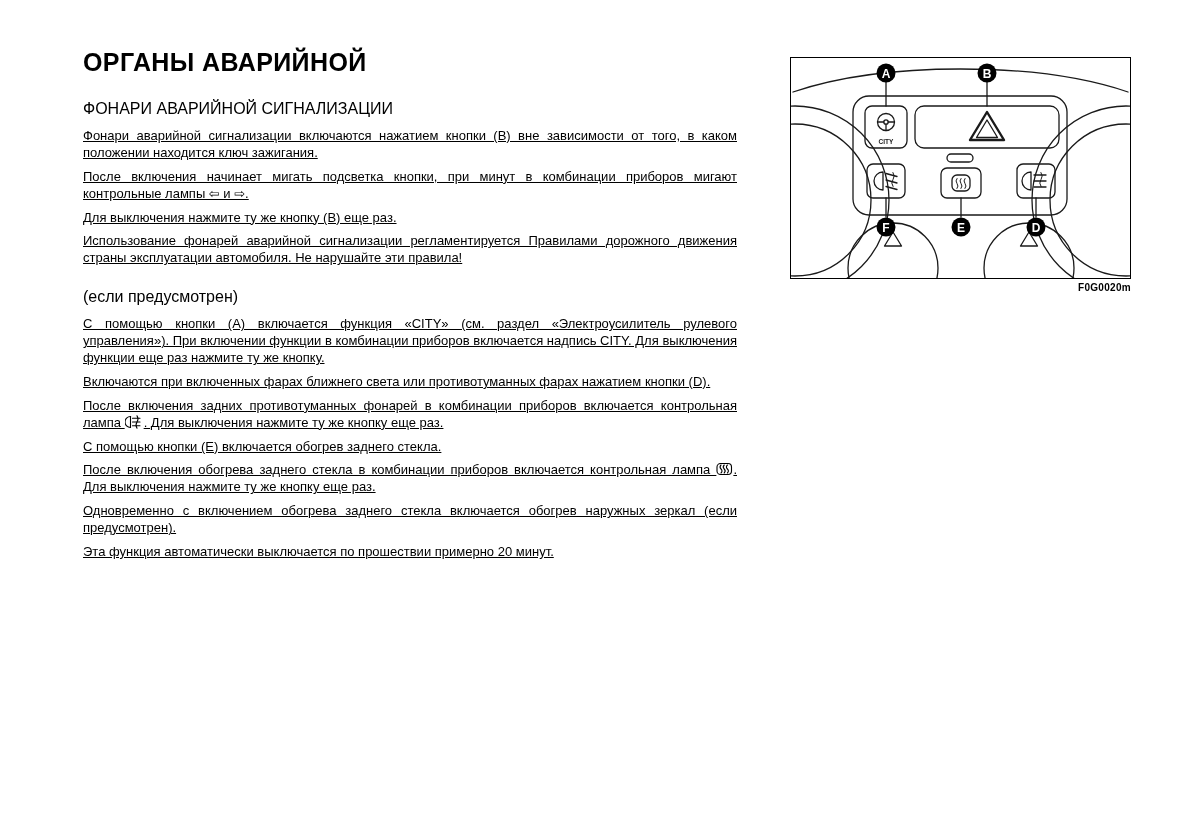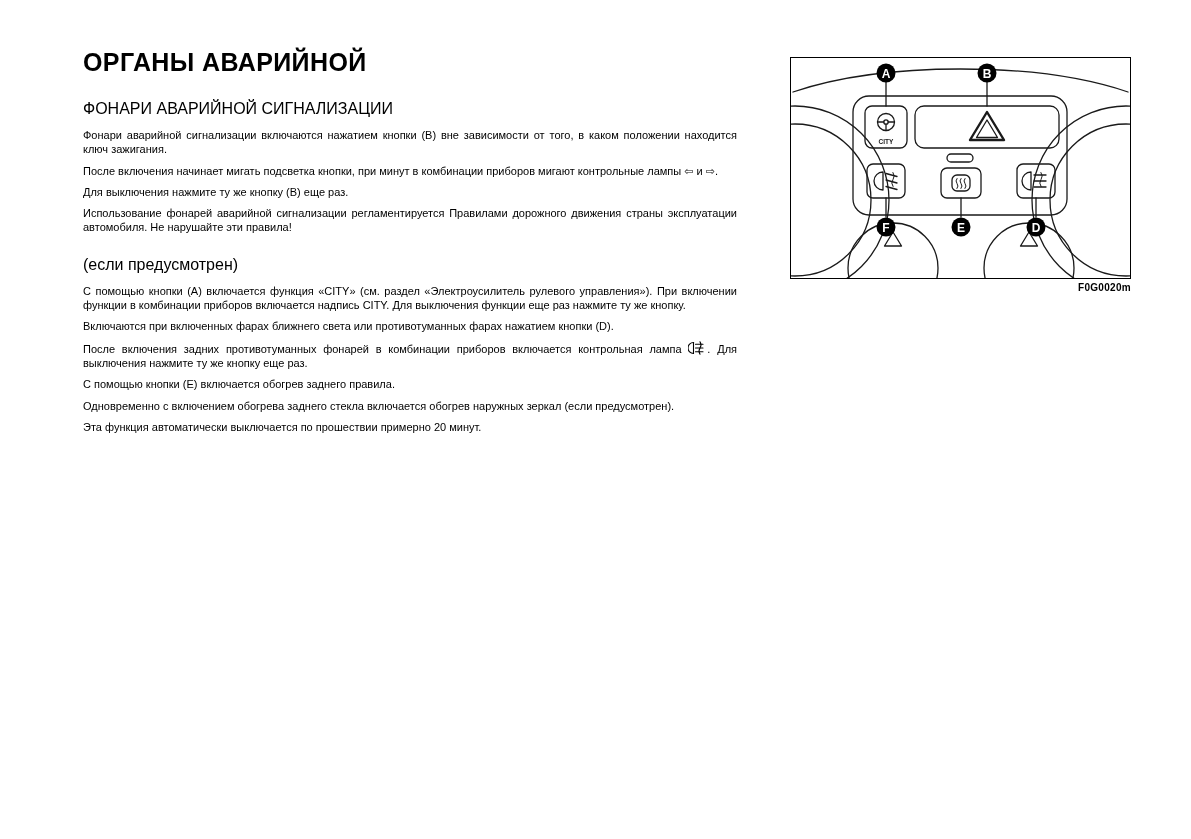--- a/index.html
+++ b/index.html
@@ -24,25 +24,26 @@
     margin: 0 0 22px 0;
   }
   .section-heading {
     font-size: 16px;
     font-weight: normal;
     line-height: 1.25;
     margin: 20px 0 9px 0;
   }
   .section-heading span { display: block; }
   .para {
-    font-size: 11px;
+    font-size: 13px;
     line-height: 1.3;
     margin: 0 0 7px 0;
     text-align: justify;
     hyphens: auto;
+    text-decoration: underline;
   }
   .inline-icon {
     display: inline-block;
     vertical-align: -2px;
     line-height: 0;
   }
   .inline-icon svg { display: inline-block; }
   .figure {
     position: absolute;
     left: 790px; top: 57px;
@@ -90,21 +91,27 @@
             <g fill="none" stroke="#000" stroke-width="1.1" stroke-linecap="round">
               <path d="M5.5,1.5 L5.5,12.5"></path>
               <path d="M5.5,1.5 A5.5,5.5 0 0 0 5.5,12.5"></path>
               <path d="M7.5,3.2 L15,3.2 M7.5,7 L15,7 M7.5,10.8 L15,10.8"></path>
               <path d="M12,0.8 Q14,3.9 12,7 Q10,10.1 12,13.2"></path>
             </g>
           </svg></span><span>. Для выключения нажмите ту же кнопку еще раз.</span></p>
   </div>
 
   <div class="section">
-    <p class="para">С помощью кнопки (Е) включается обогрев заднего правила.</p>
+    <p class="para">С помощью кнопки (Е) включается обогрев заднего стекла.</p>
+    <p class="para"><span>После включения обогрева заднего стекла в комбинации приборов включается контрольная лампа </span><span class="inline-icon"><svg width="17" height="14" viewBox="0 0 17 14">
+            <g fill="none" stroke="#000" stroke-width="1.1" stroke-linecap="round">
+              <rect x="1" y="1.5" width="14.5" height="11" rx="3.5"></rect>
+              <path d="M5,11 Q7,9 5,7 Q3,5 5,3 M8.2,11 Q10.2,9 8.2,7 Q6.2,5 8.2,3 M11.4,11 Q13.4,9 11.4,7 Q9.4,5 11.4,3"></path>
+            </g>
+          </svg></span><span>. Для выключения нажмите ту же кнопку еще раз.</span></p>
     <p class="para">Одновременно с включением обогрева заднего стекла включается обогрев наружных зеркал (если предусмотрен).</p>
     <p class="para">Эта функция автоматически выключается по прошествии примерно 20 минут.</p>
   </div>
 
 </div>
 
 <div class="figure">
   <div class="figure-box">
     <svg viewBox="0 0 339 220">
       <g fill="none" stroke="#1a1a1a" stroke-width="1.3" stroke-linecap="round" stroke-linejoin="round">

